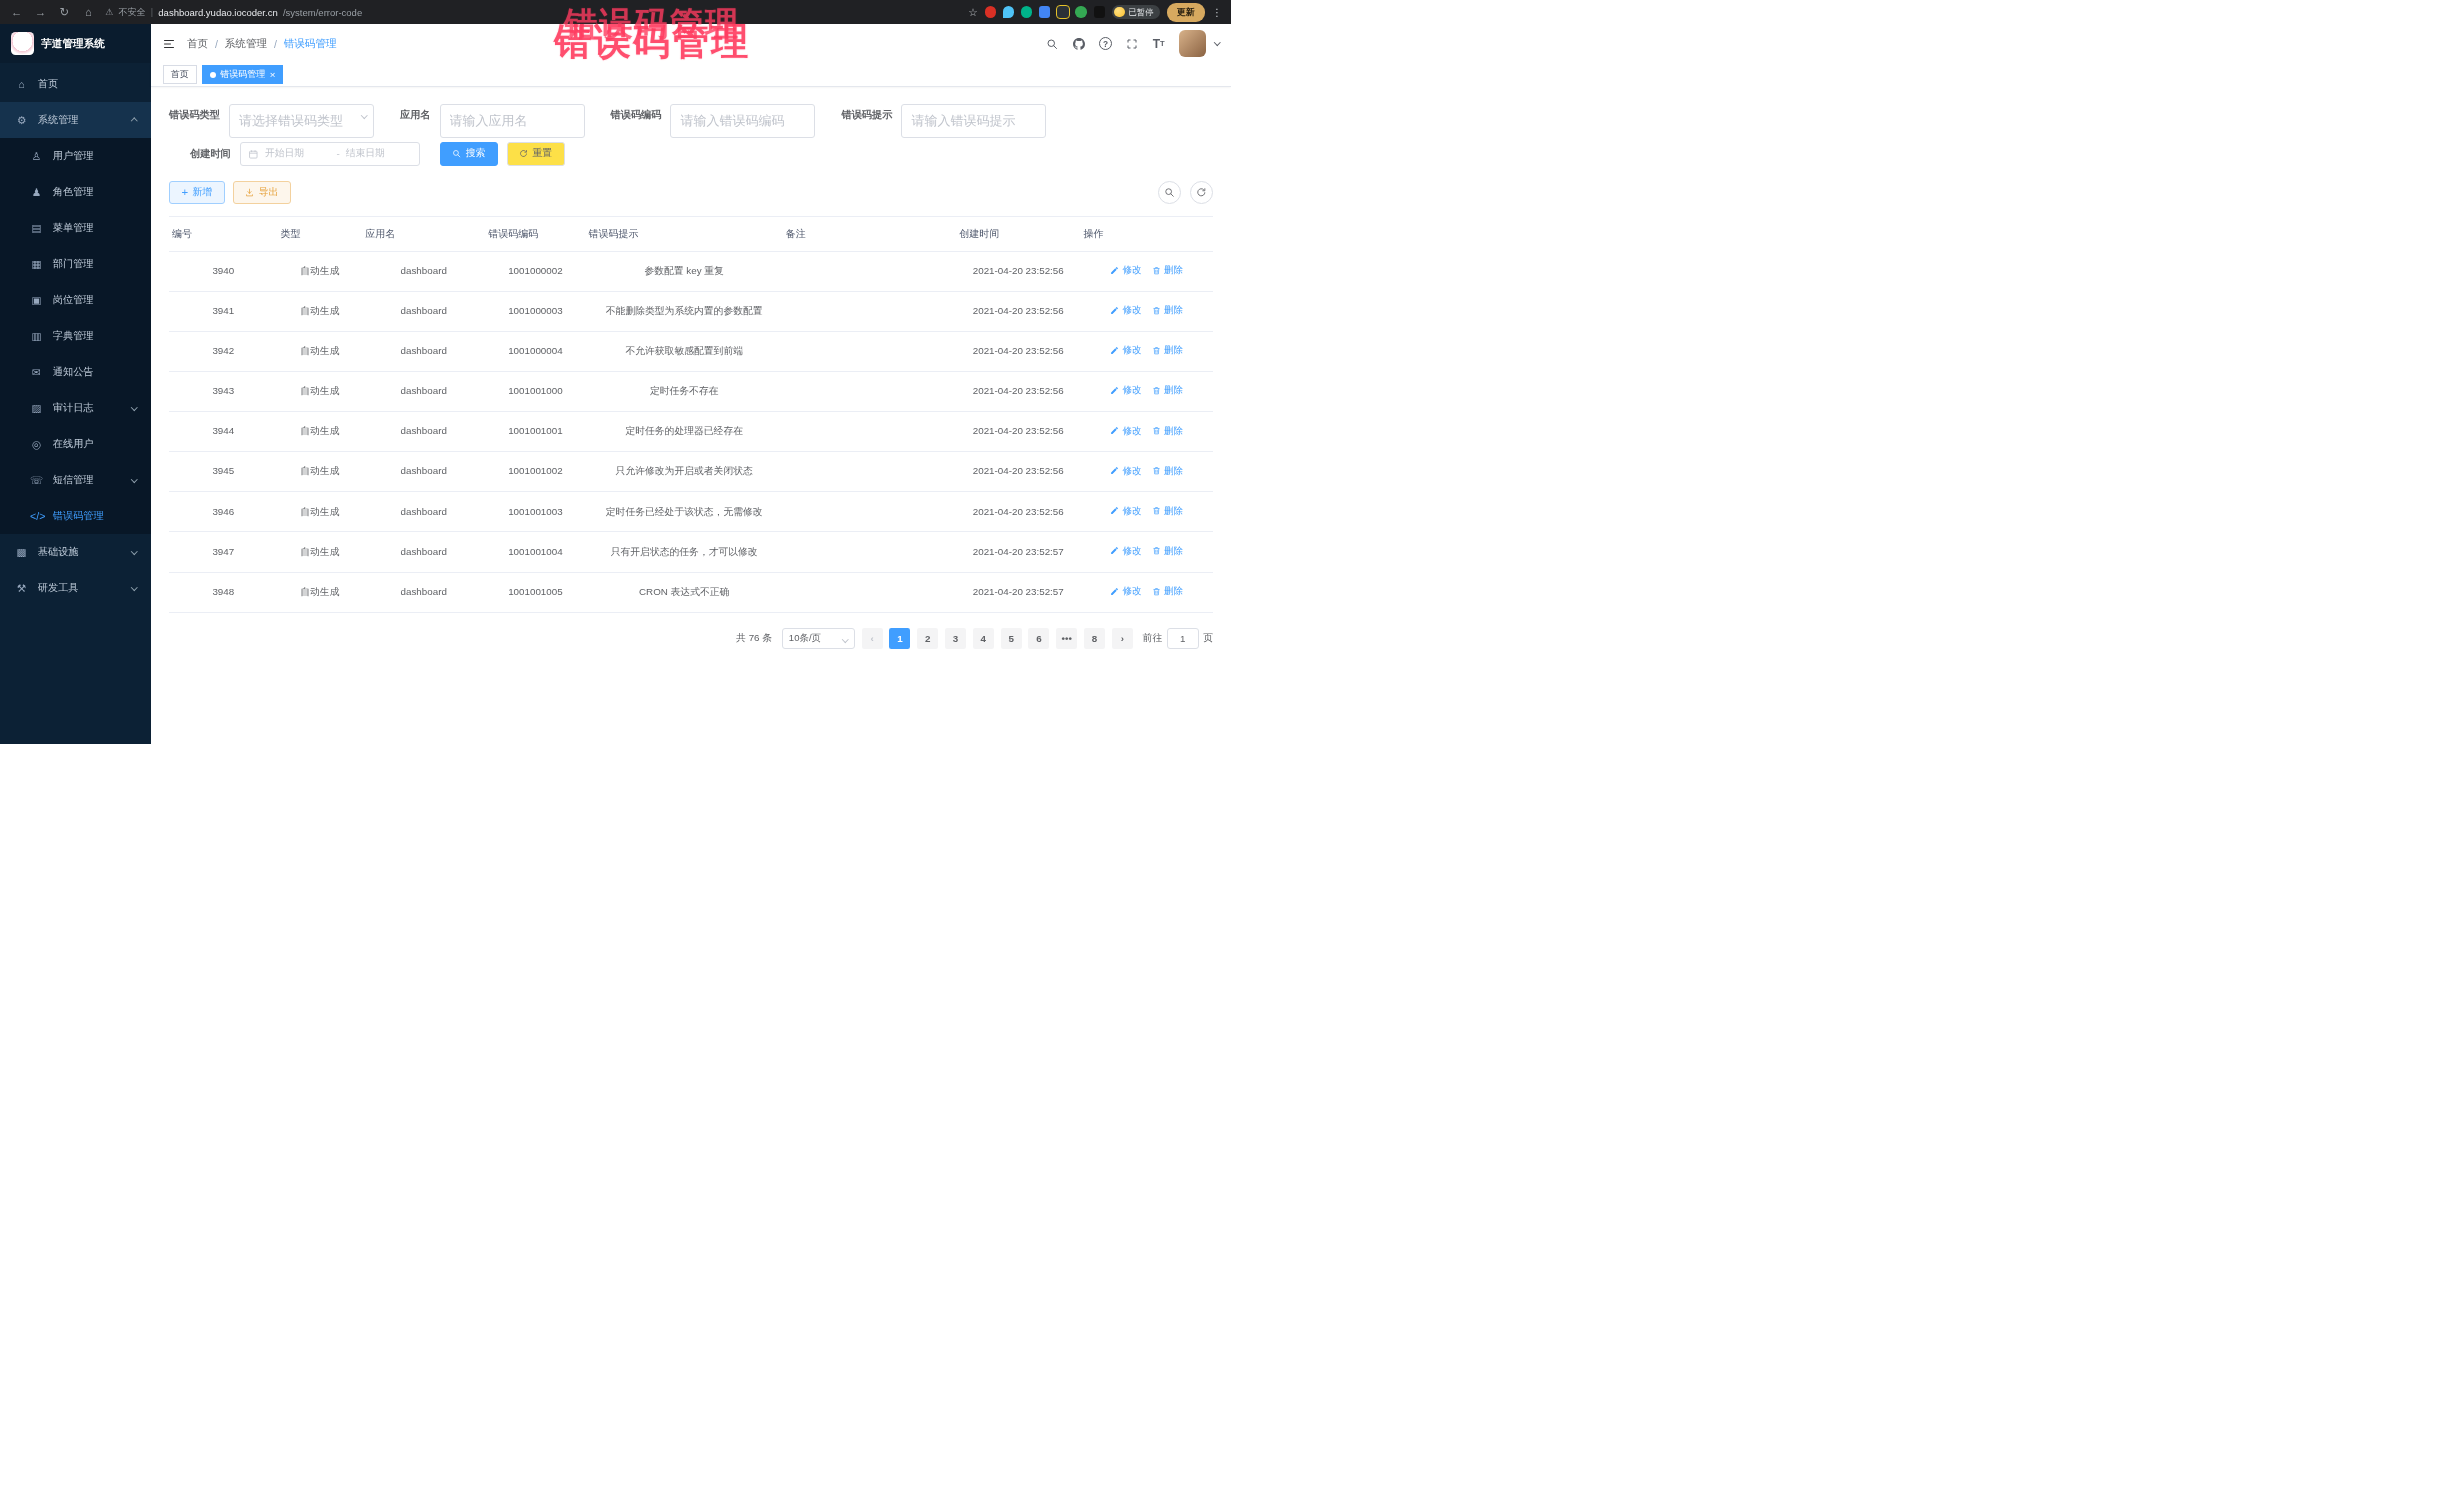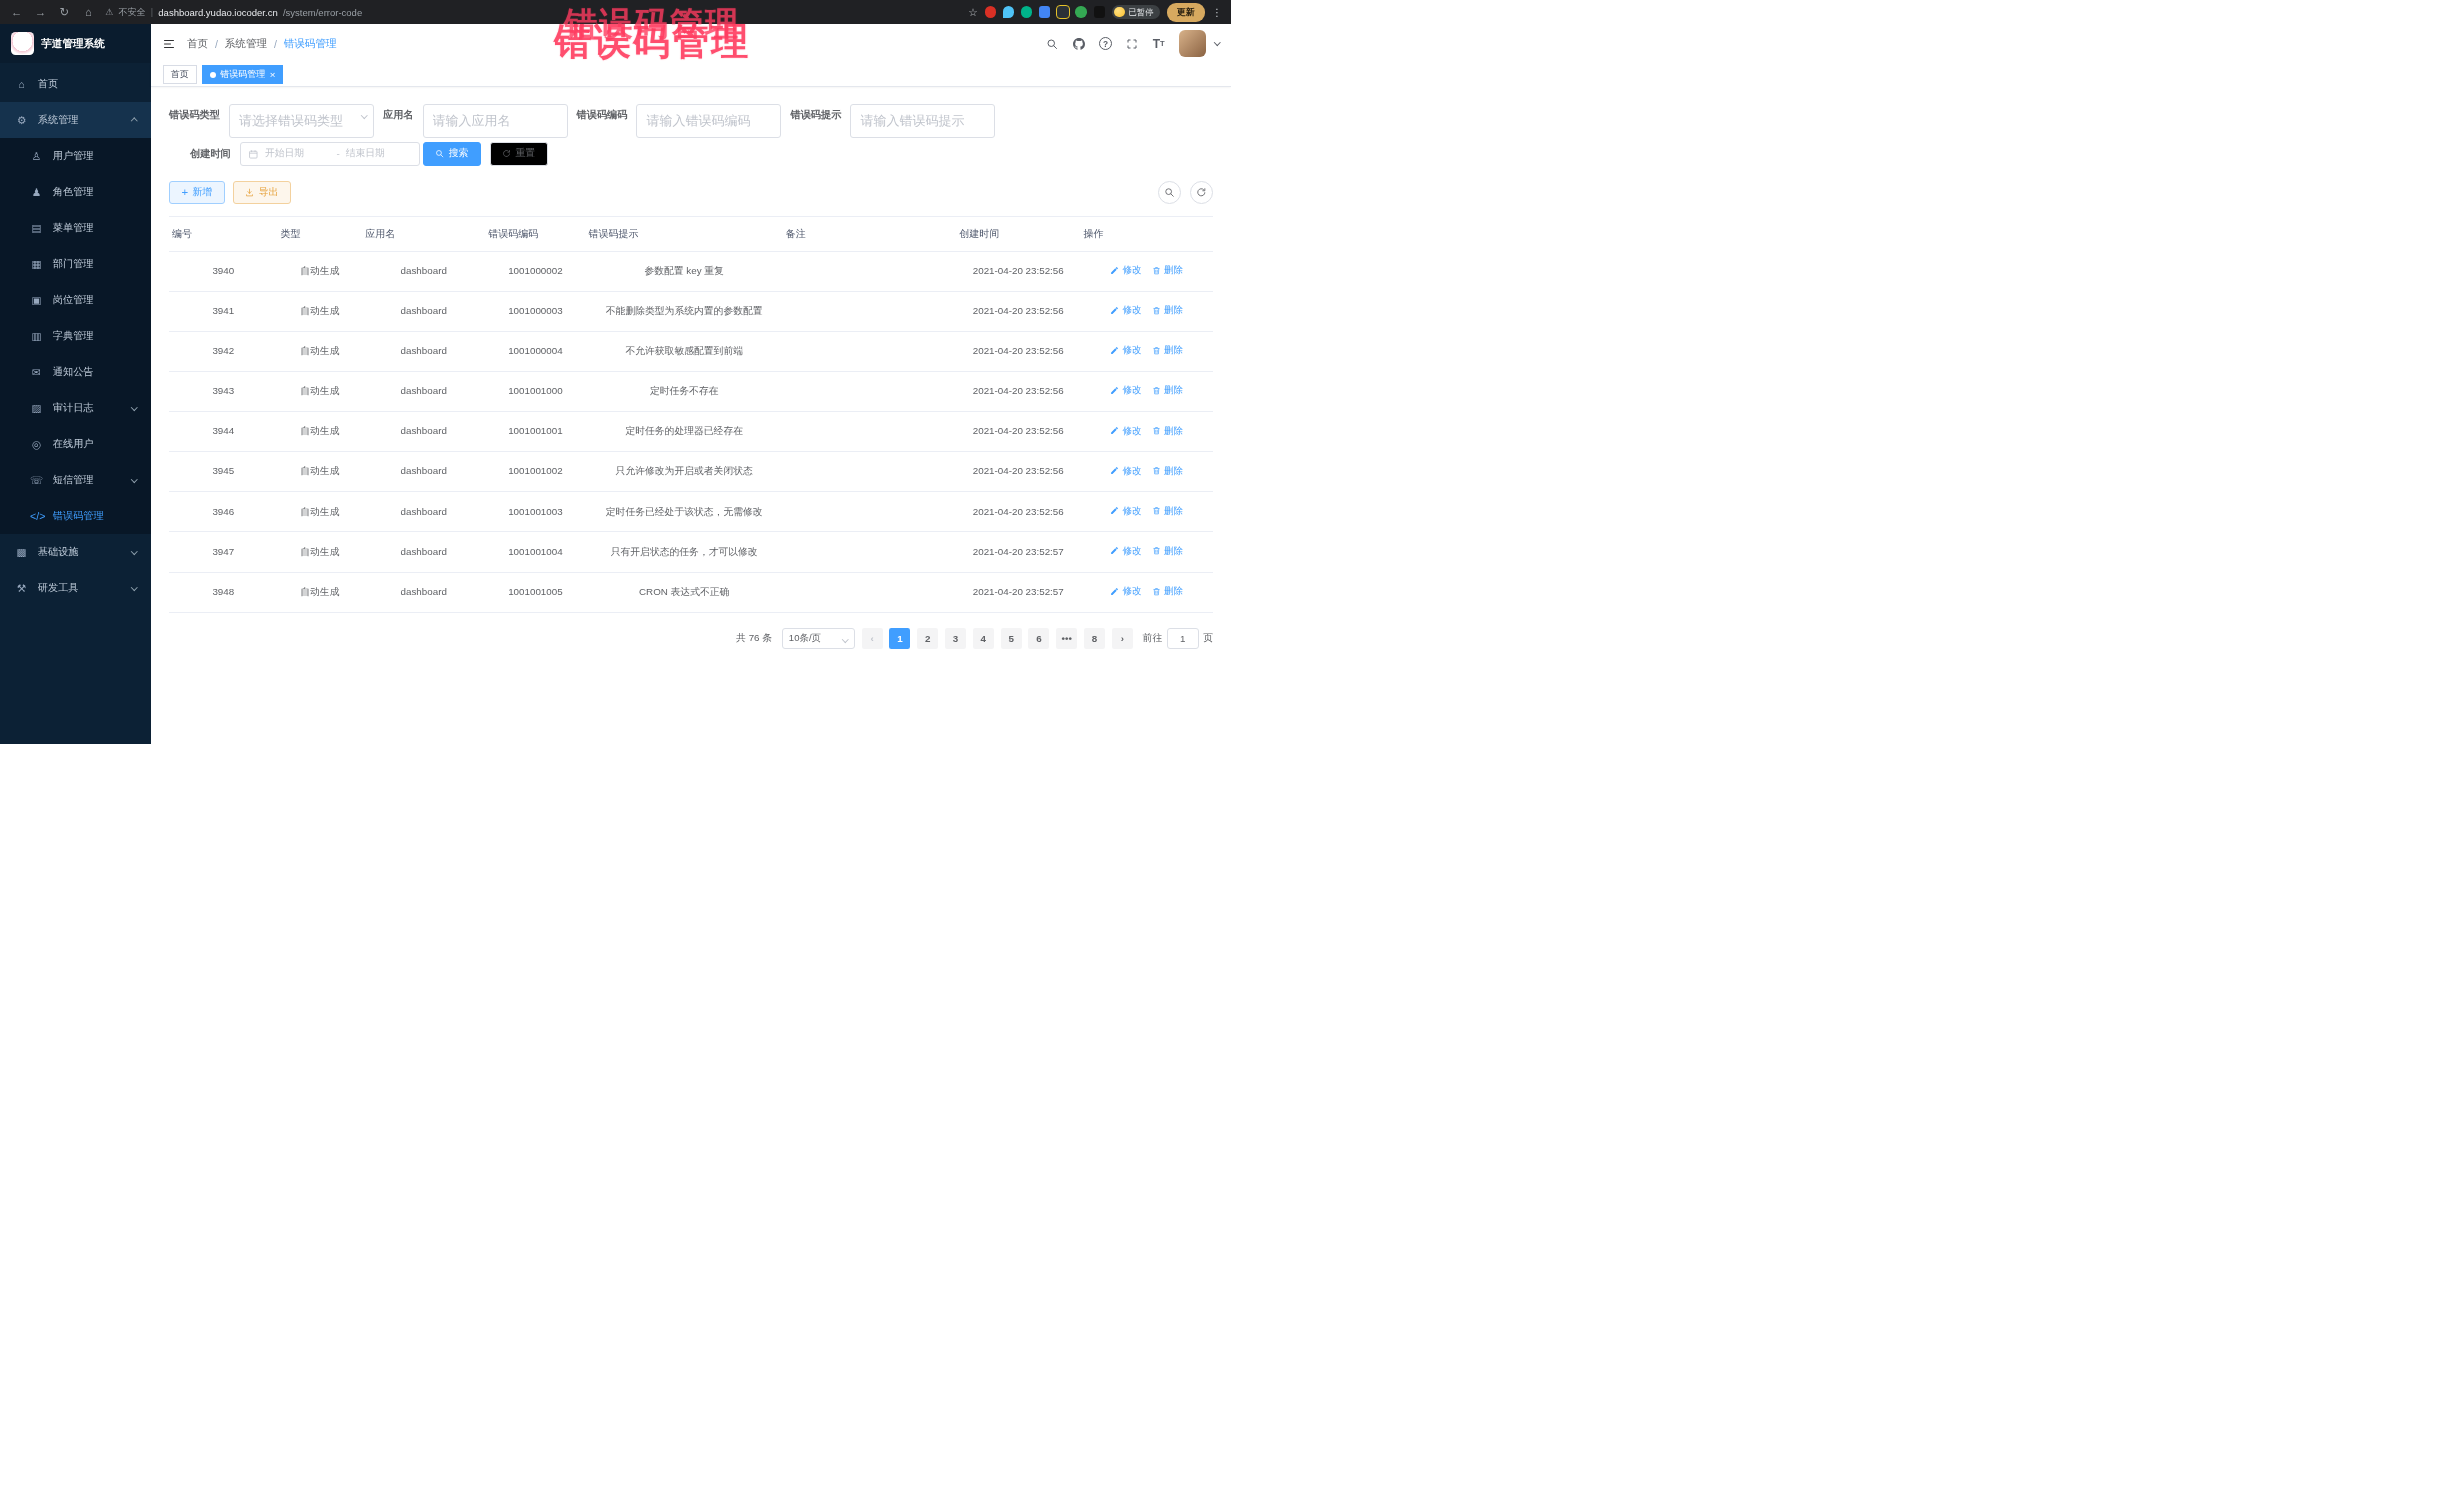--- a/index.html
+++ b/index.html
@@ -70,37 +70,37 @@
 
   
   .tags{height:24px;display:flex;align-items:center;gap:5.3px;padding:0 12px;background:#fff;border-bottom:0.8px solid #e4e7ed;box-shadow:0 0.8px 2.3px rgba(0,0,0,.06);flex-shrink:0}
   .tag{height:19px;display:inline-flex;align-items:center;gap:4.5px;padding:0 6.8px;border:0.8px solid #d8dce5;background:#fff;font-size:9px;color:#495060;cursor:pointer}
   .tag-active{background:#409eff;border-color:#409eff;color:#fff}
   .tag-dot{width:6px;height:6px;border-radius:50%;background:#fff}
   .tag-close{font-size:9.8px;line-height:1;cursor:pointer}
 
   
   .content{flex:1;padding:16.7px 18px 0;overflow:hidden}
-  .filter-row{display:flex;align-items:center;gap:9px;margin-bottom:15px}
+  .filter-row{display:flex;align-items:center;gap:26px;margin-bottom:15px}
   .f-group{display:flex;align-items:center;gap:9px}
   .f-label{font-weight:700;color:#606266;white-space:nowrap;font-size:10.2px}
   .f-input,.f-select{position:relative;width:145px;height:23.5px}
   .f-input input,.f-select input{width:100%;height:100%;border:0.8px solid #dcdfe6;border-radius:3px;padding:16px 9px;font-size:13px;color:#606266;outline:none;font-family:inherit}
   .f-input input::placeholder,.f-select input::placeholder{color:#c0c4cc}
   .f-select input{padding-right:19.7px}
   .sel-chv{position:absolute;right:7.6px;top:9px;width:4.5px;height:4.5px;border-right:1.1px solid #c0c4cc;border-bottom:1.1px solid #c0c4cc;transform:rotate(45deg);pointer-events:none}
   .date-input{width:180px;height:23.5px;border:0.8px solid #dcdfe6;border-radius:3px;display:flex;align-items:center;gap:6px;padding:0 7.6px;color:#c0c4cc;background:#fff;cursor:pointer}
   .date-input .dtxt{flex:1;text-align:left;font-size:9.8px}
   .date-input .dsep{color:#c0c4cc}
   .ic{width:10.6px;height:10.6px;flex-shrink:0}
   .ic12{width:9px;height:9px;flex-shrink:0}
   .ic16{width:12px;height:12px;flex-shrink:0}
   .btn{height:23.5px;border-radius:3px;display:inline-flex;align-items:center;gap:4.5px;padding:0 11.4px;font-size:9.8px;cursor:pointer;border:0.8px solid transparent;white-space:nowrap;font-family:inherit}
   .btn-primary{background:#409eff;border-color:#409eff;color:#fff}
-  .btn-plain{background:#000000;border-color:#dcdfe6;color:#606266}
+  .btn-plain{background:#fde047;border-color:#dcdfe6;color:#606266}
   .btn-add{color:#409eff;border-color:#a0cfff;background:#ecf5ff;font-weight:400}
   .btn-export{color:#e6a23c;border-color:#f3d19e;background:#fdf6ec}
   .plus-g{font-size:11.4px;line-height:1}
 
   .toolbar{display:flex;align-items:center;gap:8.3px;margin-bottom:12px}
   .tb-right{margin-left:auto;display:flex;gap:8.3px}
   .circle-btn{width:23.5px;height:23.5px;border:0.8px solid #dcdfe6;border-radius:50%;display:flex;align-items:center;justify-content:center;color:#606266;background:#fff;cursor:pointer}
 
   
   table{width:100%;border-collapse:collapse;table-layout:fixed}

